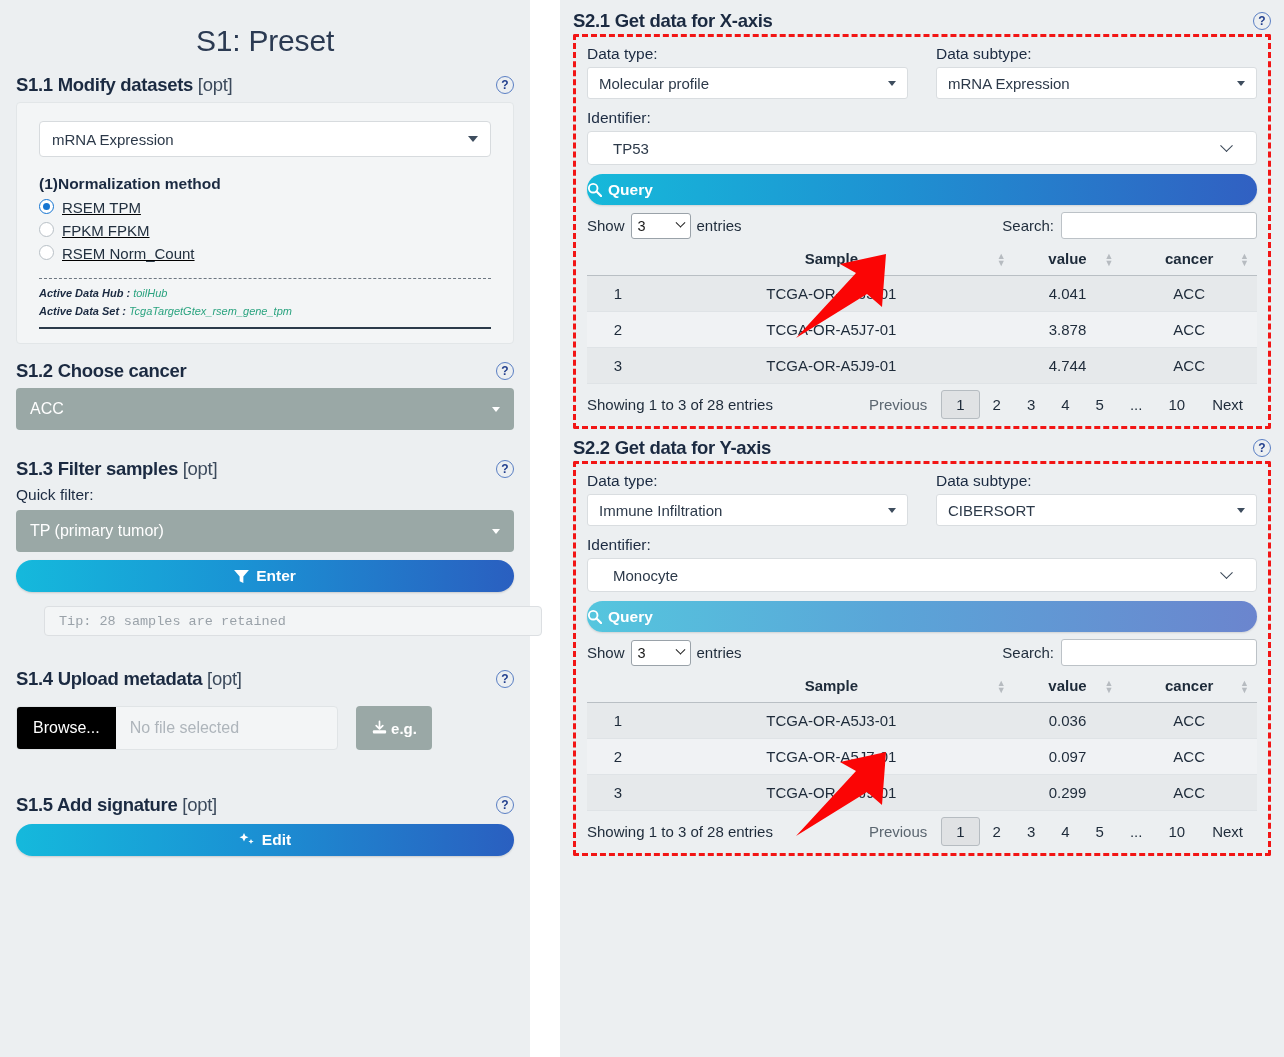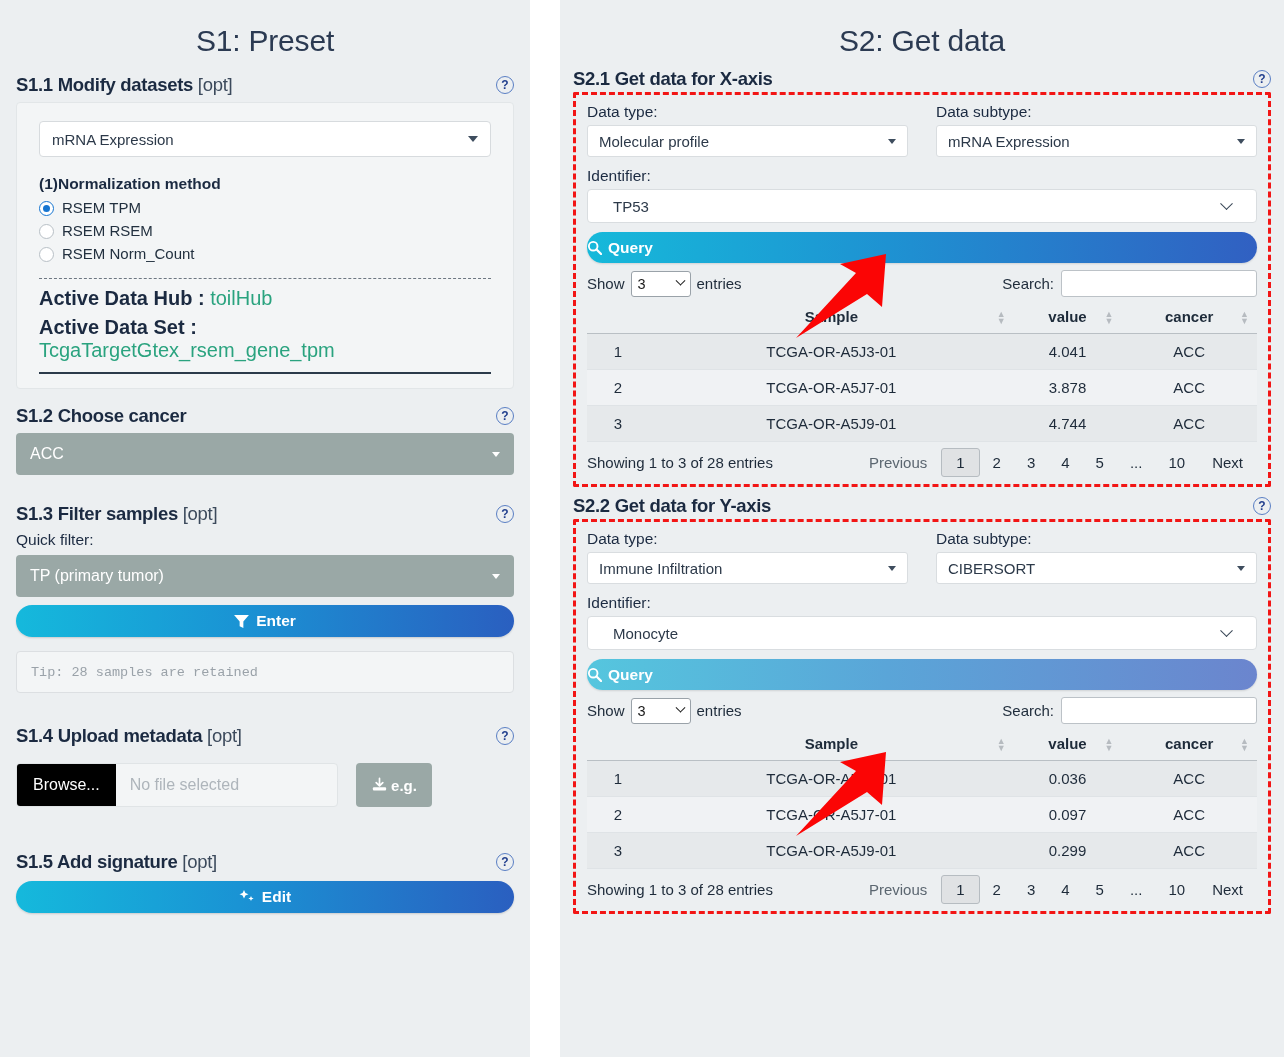--- a/index.html
+++ b/index.html
@@ -117,24 +117,25 @@
   }
 
   .norm-title {
     margin-top: 18px;
     font-size: 15.5px;
     font-weight: bold;
     color: #1b2a41;
   }
   .radio-row {
     display: flex;
-    align-items: flex-end;
+    align-items: flex-start;
     gap: 8px;
     margin-top: 6px;
     cursor: pointer;
+    text-decoration: underline;
   }
   .radio {
     width: 15px; height: 15px;
     border-radius: 50%;
     border: 1.5px solid #b8c0c6;
     background: #fff;
     flex: 0 0 auto;
     position: relative;
   }
   .radio.on { border-color: #1675d1; }
@@ -145,21 +146,21 @@
     width: 7px; height: 7px;
     border-radius: 50%;
     background: #1675d1;
   }
   .radio-label { font-size: 15px; color: #22303f; }
 
   .dash-div {
     border-top: 1.6px dashed #6d7782;
     margin: 16px 0 8px 0;
   }
-  .kv { font-size: 20px; margin-top: 6px; }
+  .kv { font-size: 11px; margin-top: 6px; font-style: italic; }
   .kv .k { font-weight: bold; color: #1b2a41; }
   .kv .v { color: #2aa37f; }
   .solid-div {
     border-top: 2px solid #2b3a4a;
     margin-top: 10px;
   }
 
   .gray-select {
     width: 100%;
     height: 42px;
@@ -192,30 +193,31 @@
     font-size: 15.5px;
     font-weight: bold;
     margin-top: 8px;
     cursor: pointer;
     border: none;
     box-shadow: 0 1px 2px rgba(0,0,0,.15);
   }
   .tipbox {
     margin-top: 14px;
     width: 100%;
-    height: 42px;
+    height: 30px;
     border: 1px solid #dcdfe2;
     border-radius: 4px;
     background: #f3f5f6;
     display: flex;
     align-items: center;
     padding: 0 14px;
     font-family: "Liberation Mono", monospace;
     font-size: 13.5px;
     color: #9aa2a9;
+    margin-left: 28px;
   }
   .file-row {
     display: flex;
     align-items: center;
     gap: 18px;
     margin-top: 16px;
   }
   .file-input {
     display: flex;
     align-items: center;
@@ -456,21 +458,21 @@
       </div>
 
       <div class="norm-title">(1)Normalization method</div>
 
       <div class="radio-row">
         <span class="radio on"></span>
         <span class="radio-label">RSEM TPM</span>
       </div>
       <div class="radio-row">
         <span class="radio"></span>
-        <span class="radio-label">RSEM RSEM</span>
+        <span class="radio-label">FPKM FPKM</span>
       </div>
       <div class="radio-row">
         <span class="radio"></span>
         <span class="radio-label">RSEM Norm_Count</span>
       </div>
 
       <div class="dash-div"></div>
 
       <div class="kv">
         <span class="k">Active Data Hub : </span><span class="v">toilHub</span>
@@ -535,21 +537,20 @@
         <path d="M12 6l.8 1.7 1.9.8-1.9.8-.8 1.8-.8-1.8-1.9-.8 1.9-.8z" fill="#fff"></path>
       </svg>
       <span>Edit</span>
     </div>
   </div>
 
   <div class="panel-gap"></div>
 
   <div class="panel-right">
 
-    <div class="panel-title">S2: Get data</div>
 
     <div class="sec-head" style="margin-top:10px;margin-bottom:2px">
       <h3>S2.1 Get data for X-axis</h3>
       <div class="help-icon">?</div>
     </div>
 
     <div class="dashed-box first">
       <div class="row2">
         <div class="fld">
           <div class="fld-label">Data type:</div>

